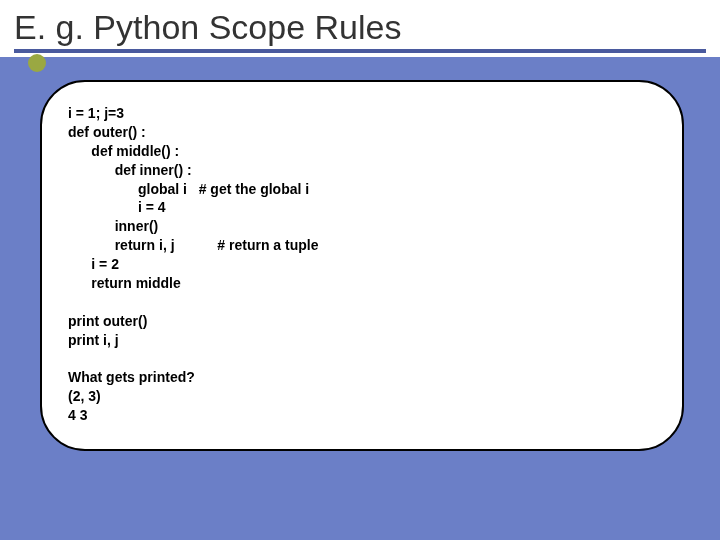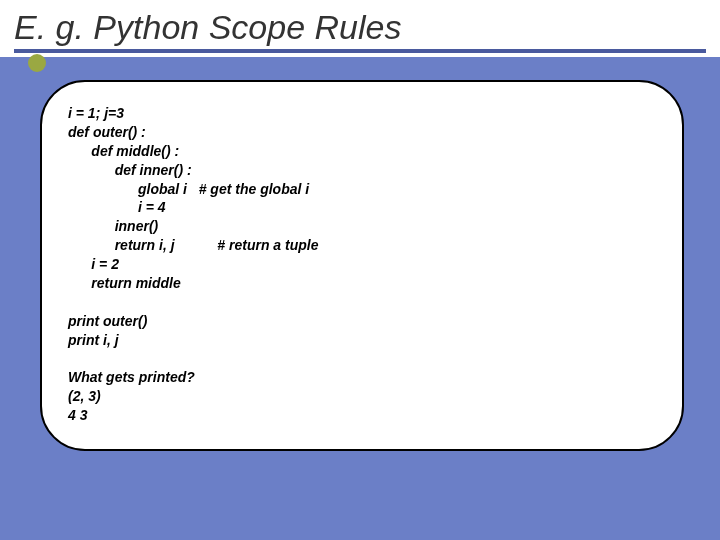--- a/index.html
+++ b/index.html
@@ -7,21 +7,20 @@
   width: 720px;
   height: 540px;
   background: #6b7fc7;
   font-family: Arial, Helvetica, sans-serif;
   overflow: hidden;
 }
 .slide {
   width: 720px;
   height: 461px;
   position: relative;
-  font-style: italic;
 }
 .title-area {
   background: #ffffff;
   padding: 8px 14px 4px 14px;
   width: 100%;
 }
 .title {
   font-size: 34px;
   color: #333;
   font-weight: normal;

